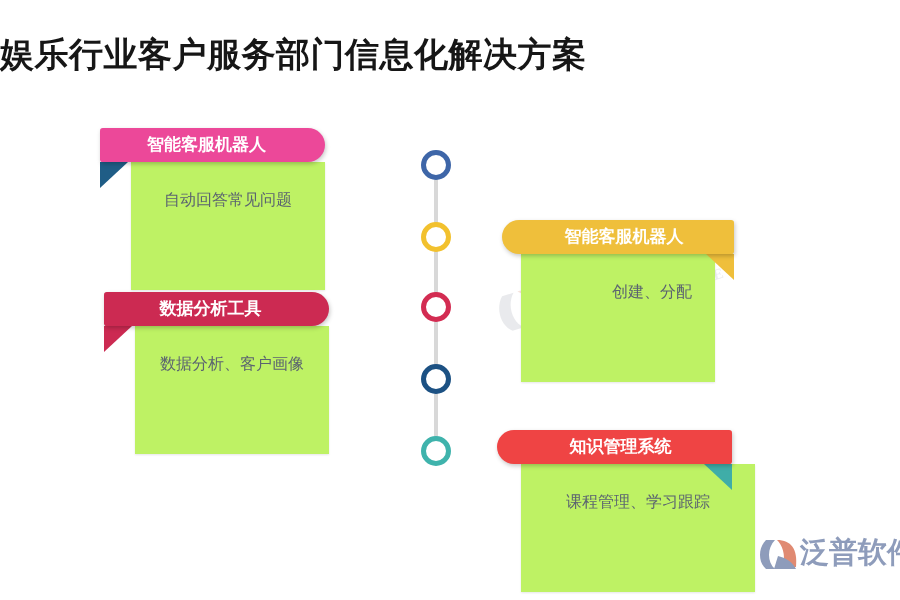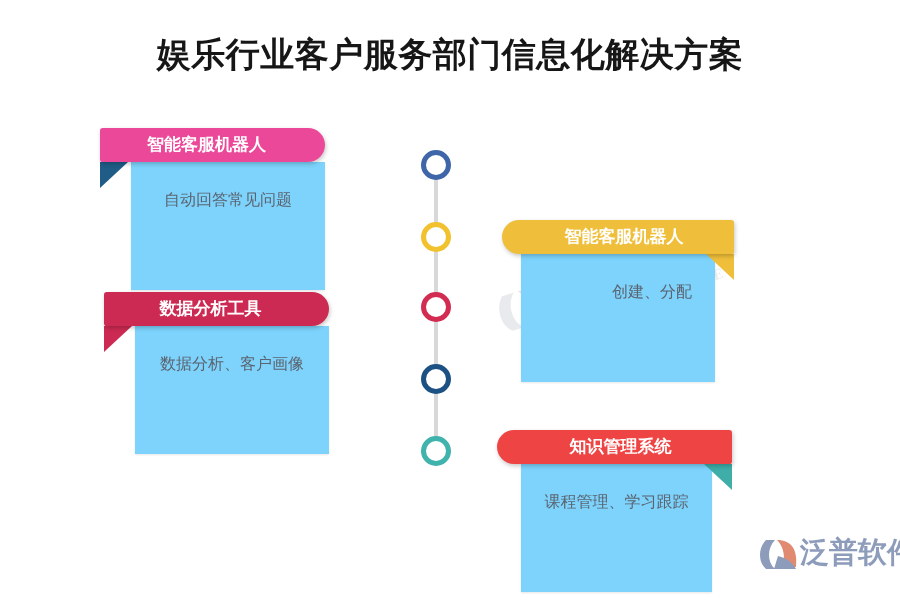--- a/index.html
+++ b/index.html
@@ -22,21 +22,20 @@
     background: #ffffff;
     overflow: hidden;
   }
 
   
   #page-title {
     position: absolute;
     left: 0;
     top: 32px;
     width: 900px;
-    text-align: center;
     font-family: "Liberation Serif", "DejaVu Serif", serif;
     font-size: 34px;
     font-weight: bold;
     color: #161616;
     letter-spacing: 0.5px;
     white-space: nowrap;
   }
 
   
   #center-watermark {
@@ -103,21 +102,21 @@
     z-index: 3;
   }
 
   
   .card {
     position: absolute;
     z-index: 4;
   }
   .card-body {
     position: absolute;
-    background: #7dd3fc;
+    background: #bef264;
     box-shadow: 0 1px 2px rgba(0,0,0,0.10);
   }
   .card-body-text {
     position: absolute;
     width: 100%;
     text-align: center;
     font-family: "Liberation Serif", "DejaVu Serif", serif;
     font-size: 16px;
     color: #5b6470;
     white-space: nowrap;
@@ -245,21 +244,21 @@
         <div class="card-header left" style="left: 104px; top: 292px; width: 225px; background: rgb(204, 42, 82);">数据分析工具</div>
       </div>
       <div class="card">
         <div class="card-body" style="left: 521px; top: 254px; width: 194px; height: 128px;">
           <div class="card-body-text" style="top: 28px; padding-left: 34px;">创建、分配</div>
         </div>
         <div class="tail right" style="left: 706px; top: 254px; border-top-color: rgb(239, 191, 59);"></div>
         <div class="card-header right" style="left: 502px; top: 220px; width: 232px; background: rgb(239, 191, 59);">智能客服机器人</div>
       </div>
       <div class="card">
-        <div class="card-body" style="left: 521px; top: 464px; width: 191px; height: 128px;">
+        <div class="card-body" style="left: 521px; top: 464px; width: 234px; height: 128px;">
           <div class="card-body-text" style="top: 28px;">课程管理、学习跟踪</div>
         </div>
         <div class="tail right" style="left: 704px; top: 464px; border-top-color: rgb(63, 173, 168);"></div>
         <div class="card-header right" style="left: 497px; top: 430px; width: 235px; background: #ef4444;">知识管理系统</div>
       </div>
     </div>
 
   <div id="corner-logo">
     <svg class="logo-mark" viewBox="0 0 42 34">
       <path d="M9 3 C1 11, 1 25, 9 32 L18 32 C10 25, 10 11, 18 3 Z" fill="#8e9cbb"></path>

